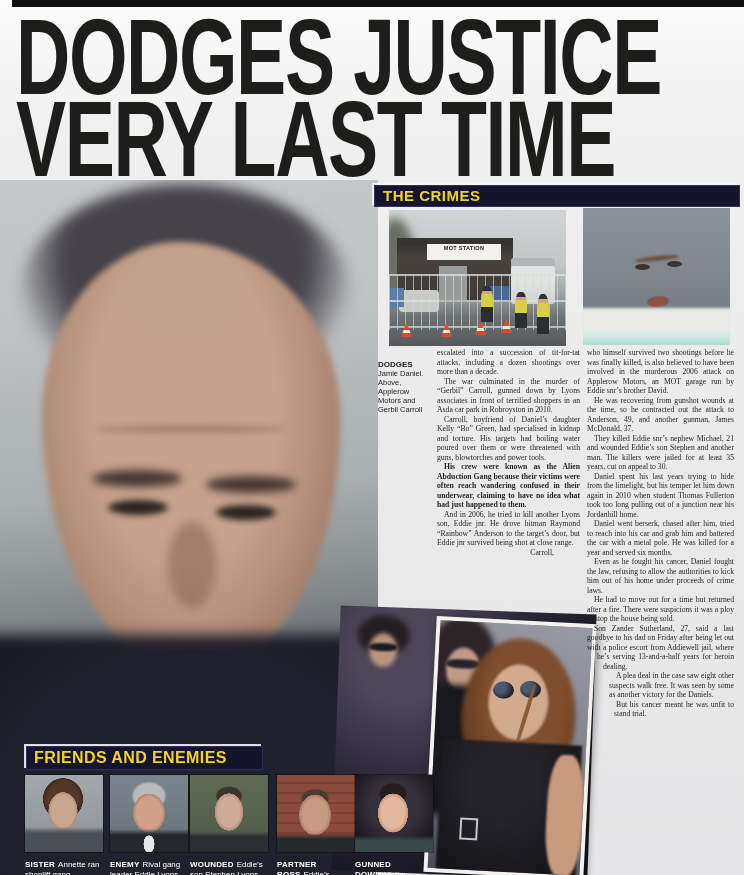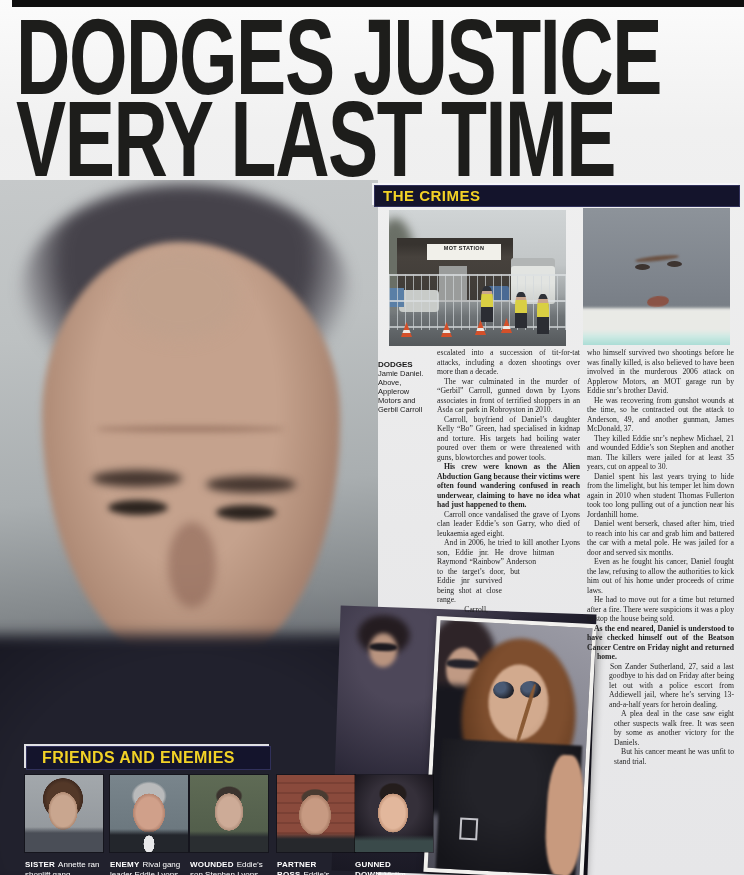--- a/index.html
+++ b/index.html
@@ -9,21 +9,21 @@
   
   .topbar{position:absolute;left:12px;top:0;width:732px;height:7px;background:#0f0f0f;}
   .hl{position:absolute;left:16px;white-space:nowrap;font-weight:bold;
       font-size:106px;line-height:1;letter-spacing:-2px;color:var(--headline-black,#1d1d1b);
       transform:scale(0.71,1.02);transform-origin:left top;}
   .hl1{top:2px;} .hl2{top:84px;}
   
   .secbar{position:absolute;background:var(--bar-navy,#14142c);color:var(--accent-yellow,#f2d226);
           font-weight:bold;box-shadow:-2px -2px 0 rgba(245,245,248,.9), inset 0 0 0 1px #30305a;}
   .crimes-bar{left:374px;top:185px;width:357px;height:22px;font-size:15px;line-height:22px;padding-left:9px;letter-spacing:.5px;z-index:7;}
-  .friends-bar{left:26px;top:746px;width:229px;height:24px;font-size:16px;line-height:24px;padding-left:16px;letter-spacing:.4px;z-index:8;}
+  .friends-bar{left:26px;top:746px;width:229px;height:24px;font-size:16px;line-height:24px;padding-left:8px;letter-spacing:.4px;z-index:8;}
   
   .main-photo{position:absolute;left:0;top:180px;width:378px;height:695px;overflow:hidden;z-index:1;
      background:linear-gradient(175deg,#c6c9ca 0%,#bdc1c2 22%,#a9aeb0 45%,#84898c 60%,#41434c 80%,#15151f 93%,#121220 100%);}
   .main-photo div{position:absolute;}
   .mp-hair{left:20px;top:4px;width:330px;height:220px;border-radius:50%;filter:blur(7px);
      background:radial-gradient(ellipse at 50% 35%,#45424a 0 52%,rgba(70,65,75,.4) 66%,transparent 74%);}
   .mp-face{left:42px;top:62px;width:298px;height:432px;filter:blur(3px);
      border-radius:46% 54% 48% 52%/40% 40% 58% 60%;
      background:radial-gradient(ellipse at 48% 38%,#c5a28d 0 42%,#b28e79 62%,#997463 82%,#7d5c4e 100%);}
   .mp-patch1{left:120px;top:70px;width:120px;height:90px;border-radius:50%;filter:blur(8px);background:rgba(190,160,140,.55);}
@@ -217,23 +217,22 @@
     <i class="sp spD"></i>
     <i class="sp spE"></i>
     <i class="sp spF"></i>
 
       <p class="para p-first">escalated into a succession of tit-for-tat attacks, including a dozen shootings over more than a decade.</p>
 
       <p class="para">The war culminated in the murder of “Gerbil” Carroll, gunned down by Lyons associates in front of terrified shoppers in an Asda car park in Robroyston in 2010.</p>
 
       <p class="para">Carroll, boyfriend of Daniel’s daughter Kelly “Bo” Green, had specialised in kidnap and torture. His targets had boiling water poured over them or were threatened with guns, blowtorches and power tools.</p>
 
-      <p class="para p-bold">His crew were known as the Alien Abduction Gang because their victims were often found wandering confused in reach underwear, claiming to have no idea what had just happened to them.</p>
-
-      <p class="para">Carroll once vandalised the grave of Lyons clan leader Eddie’s son Garry, who died of leukaemia aged eight.</p>
+      <p class="para p-bold">His crew were known as the Alien Abduction Gang because their victims were often reach wandering confused in their underwear, claiming to have no idea what had just happened to them.</p>
+
 
       <p class="para">And in 2006, he tried to kill another Lyons son, Eddie jnr. He drove hitman Raymond “Rainbow” Anderson to the target’s door, but Eddie jnr survived being shot at close range.</p>
 
       <p class="para p-end">Carroll,</p>
     </div>
 
   <div class="col col2">
     <i class="sp spA"></i>
     <i class="sp spB"></i>
     <i class="sp spC"></i>
@@ -243,27 +242,26 @@
     <i class="sp spG"></i>
 
       <p class="para p-first">who himself survived two shootings before he was finally killed, is also believed to have been involved in the murderous 2006 attack on Applerow Motors, an MOT garage run by Eddie snr’s brother David.</p>
 
       <p class="para">He was recovering from gunshot wounds at the time, so he contracted out the attack to Anderson, 49, and another gunman, James McDonald, 37.</p>
 
       <p class="para">They killed Eddie snr’s nephew Michael, 21 and wounded Eddie’s son Stephen and another man. The killers were jailed for at least 35 years, cut on appeal to 30.</p>
 
       <p class="para">Daniel spent his last years trying to hide from the limelight, but his temper let him down again in 2010 when student Thomas Fullerton took too long pulling out of a junction near his Jordanhill home.</p>
 
-      <p class="para">Daniel went berserk, chased after him, tried to reach into his car and grab him and battered the car with a metal pole. He was jailed for a door and served six months.</p>
+      <p class="para">Daniel went berserk, chased after him, tried to reach into his car and grab him and battered the car with a metal pole. He was killed for a year and served six months.</p>
 
       <p class="para">Even as he fought his cancer, Daniel fought the law, refusing to allow the authorities to kick him out of his home under proceeds of crime laws.</p>
 
       <p class="para">He had to move out for a time but returned after a fire. There were suspicions it was a ploy to stop the house being sold.</p>
 
-      <p class="para p-bold">As the end neared, Daniel is understood to have checked himself out of the Beatson Cancer Centre on Friday night and returned home.</p>
 
 
       <p class="para">Son Zander Sutherland, 27, said a last goodbye to his dad on Friday after being let out with a police escort from Addiewell jail, where he’s serving 13-and-a-half years for heroin dealing.</p>
 
       <p class="para">A plea deal in the case saw eight other suspects walk free. It was seen by some as another victory for the Daniels.</p>
 
 
 
       <p class="para">But his cancer meant he was unfit to stand trial.</p>
     </div>

